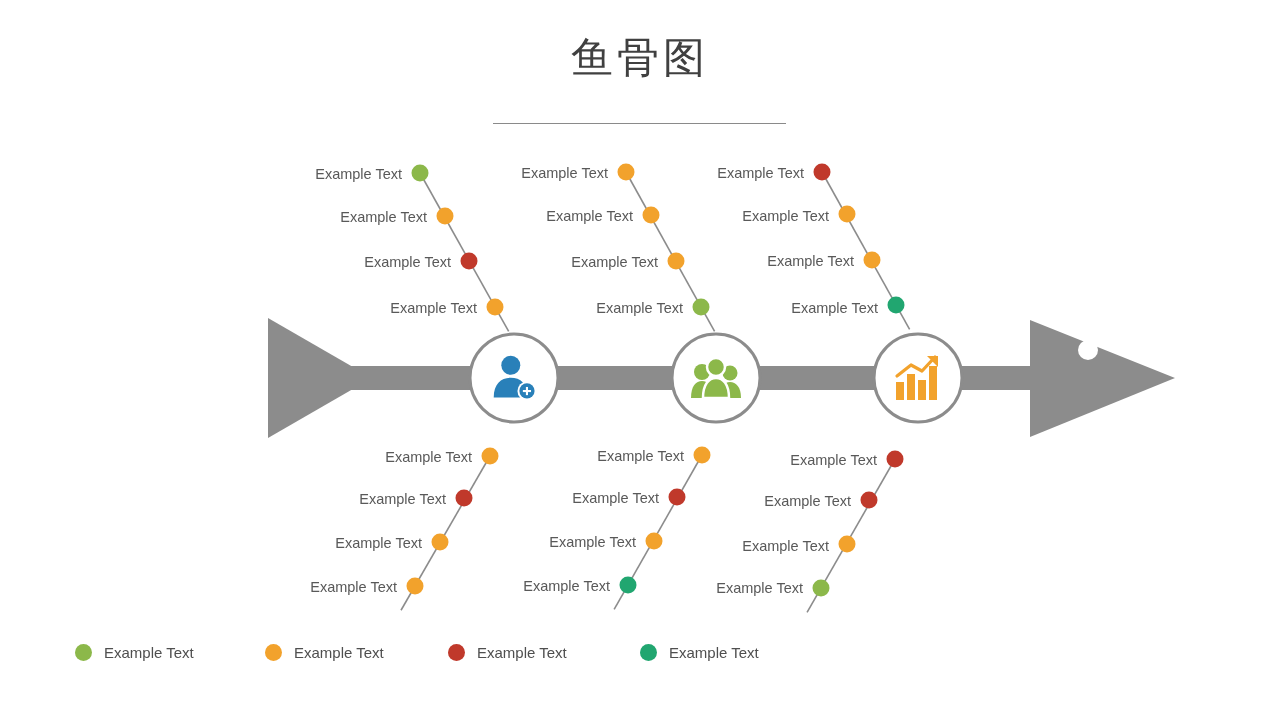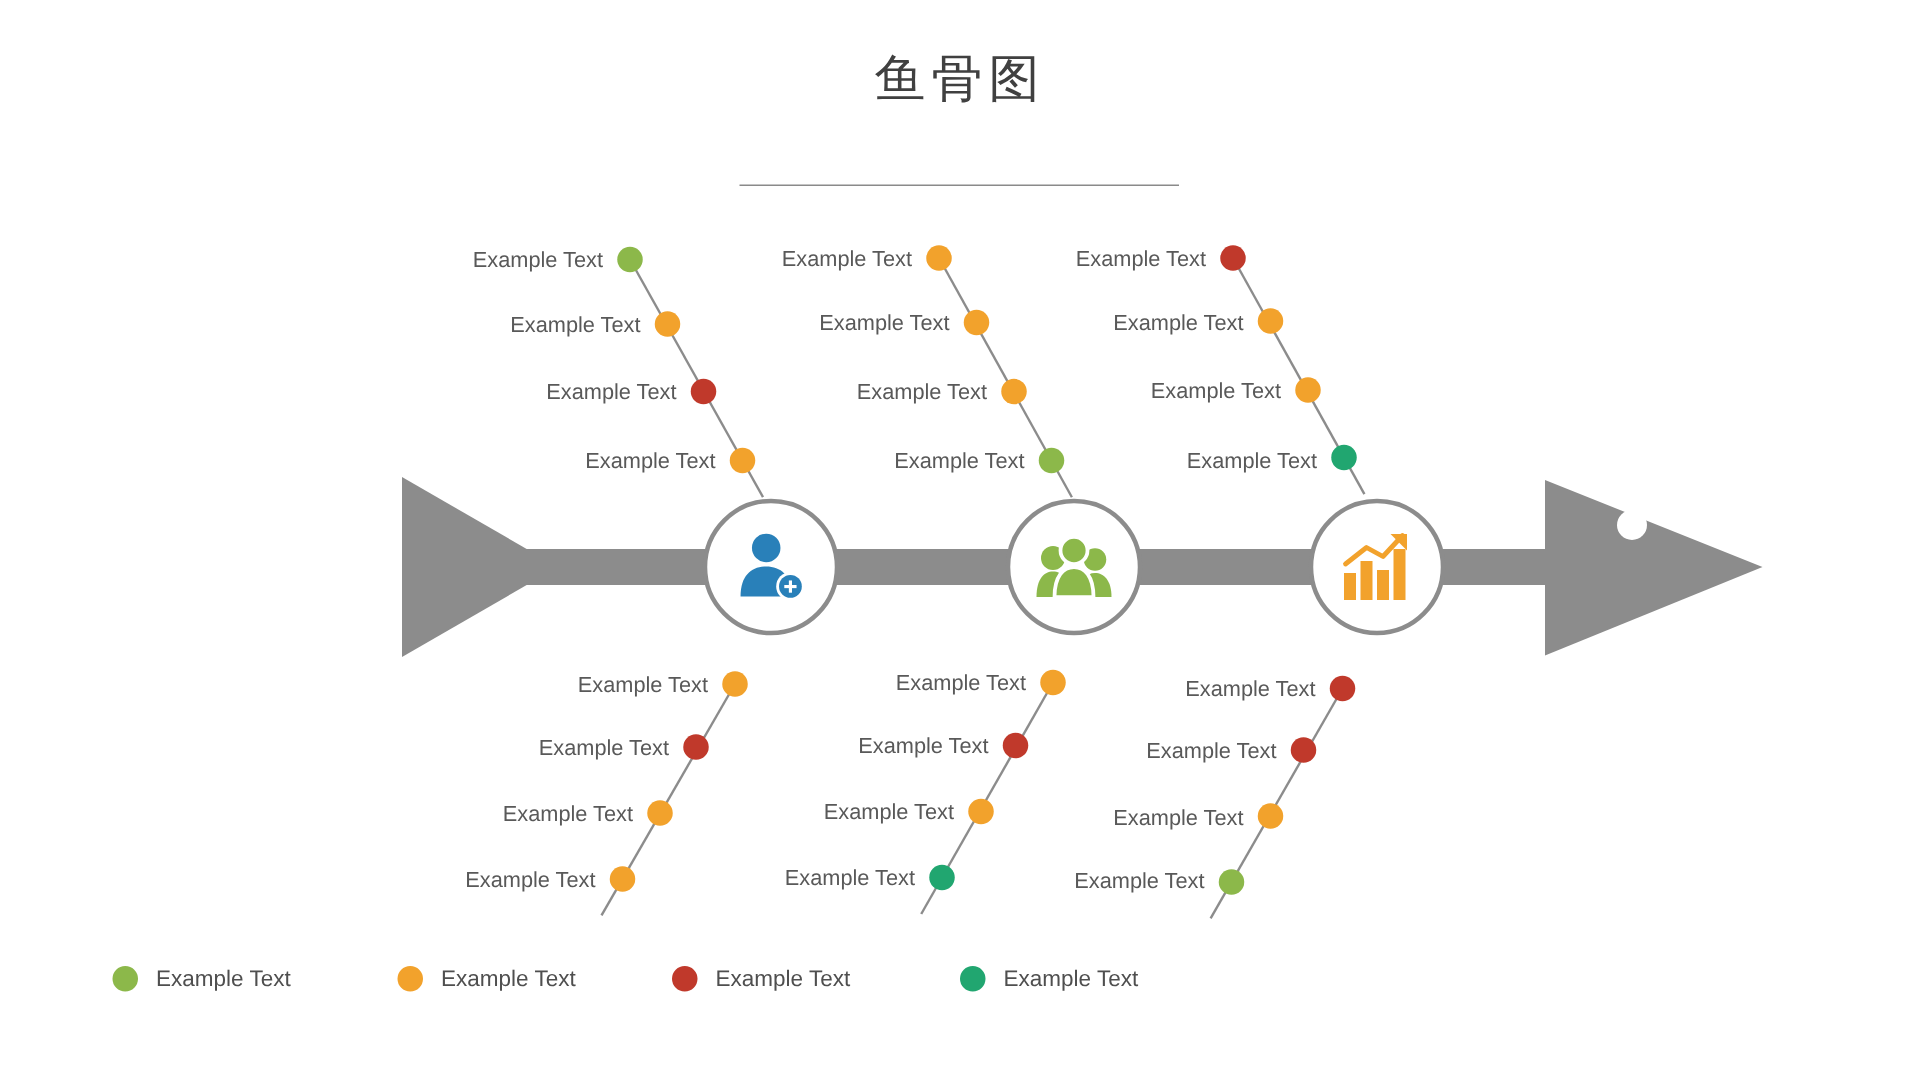--- a/index.html
+++ b/index.html
@@ -20,21 +20,21 @@
     width: 1280px;
     height: 720px;
   }
   #title {
     position: absolute;
     left: 0;
     top: 30px;
     width: 1280px;
     text-align: center;
     font-family: "Liberation Serif", serif;
-    font-size: 34px;
+    font-size: 42px;
     color: #404040;
     letter-spacing: 4px;
     font-weight: normal;
     margin: 0;
   }
   #title-rule {
     position: absolute;
     left: 493px;
     top: 123px;
     width: 293px;

